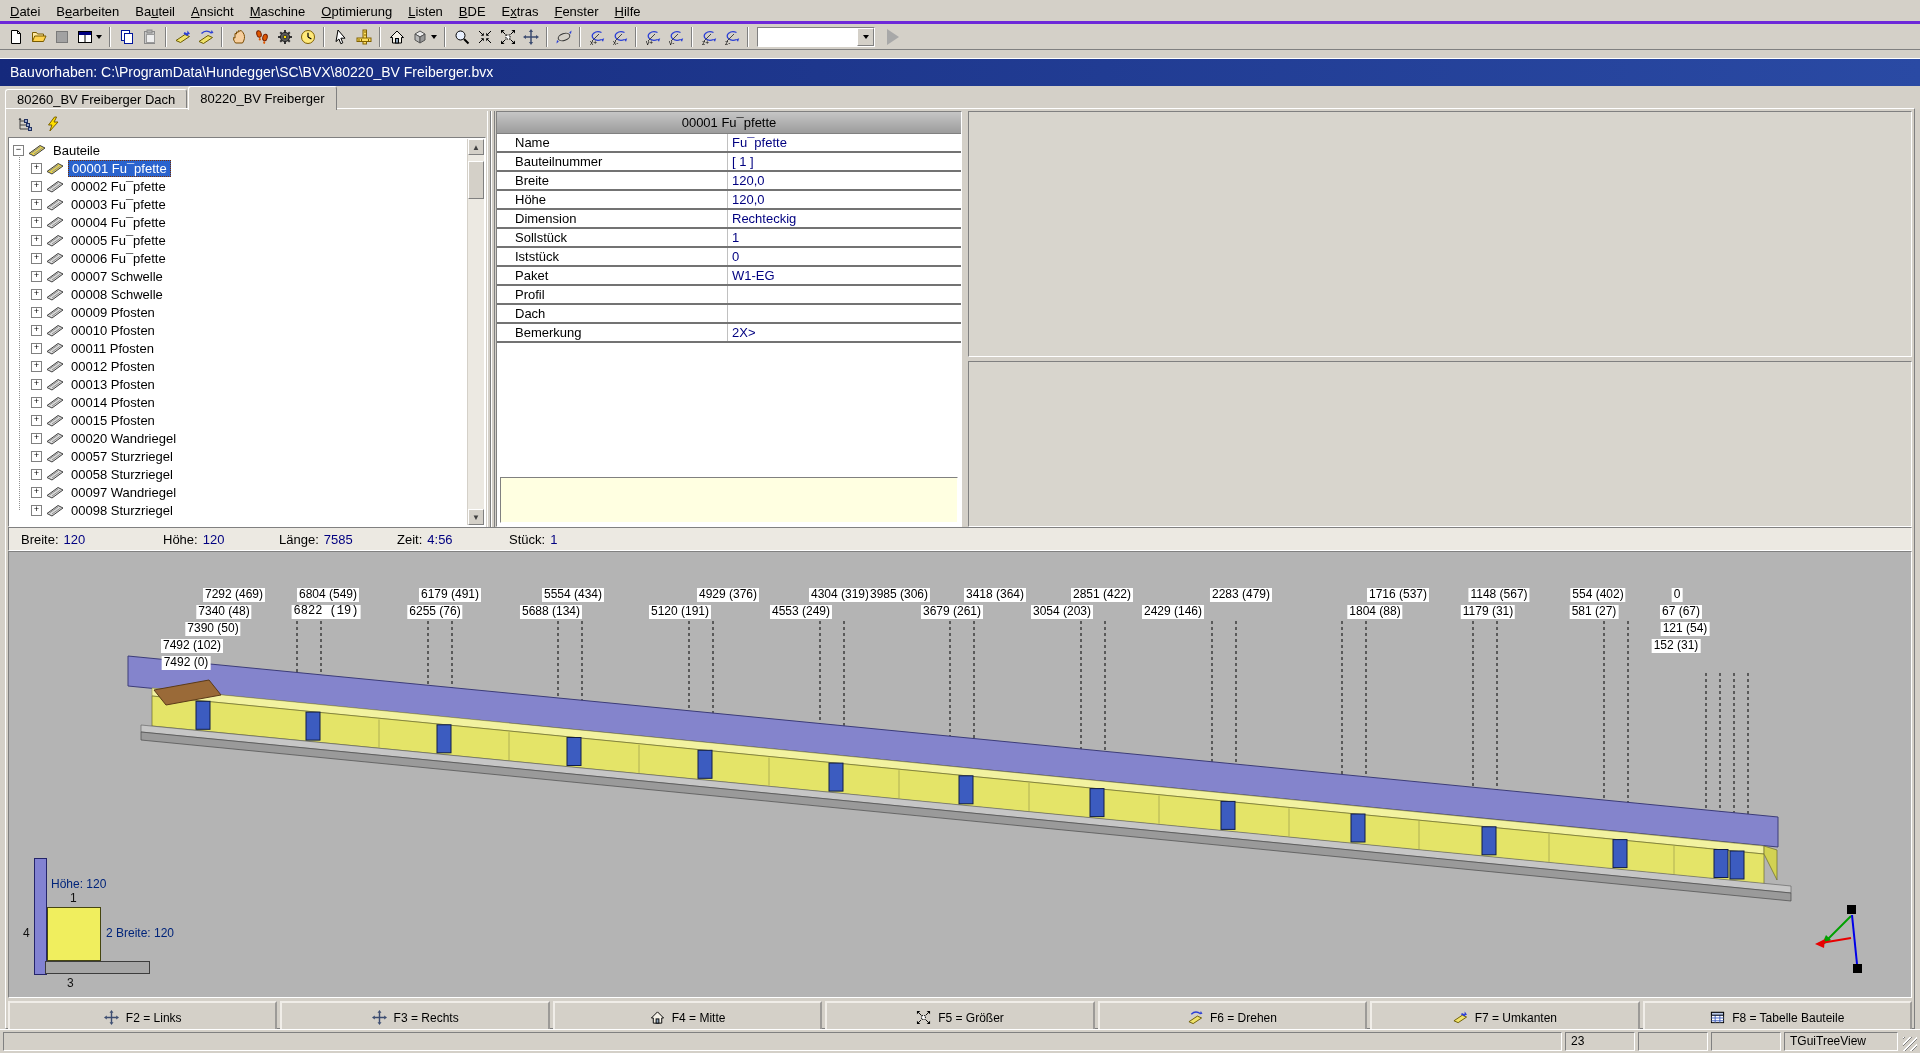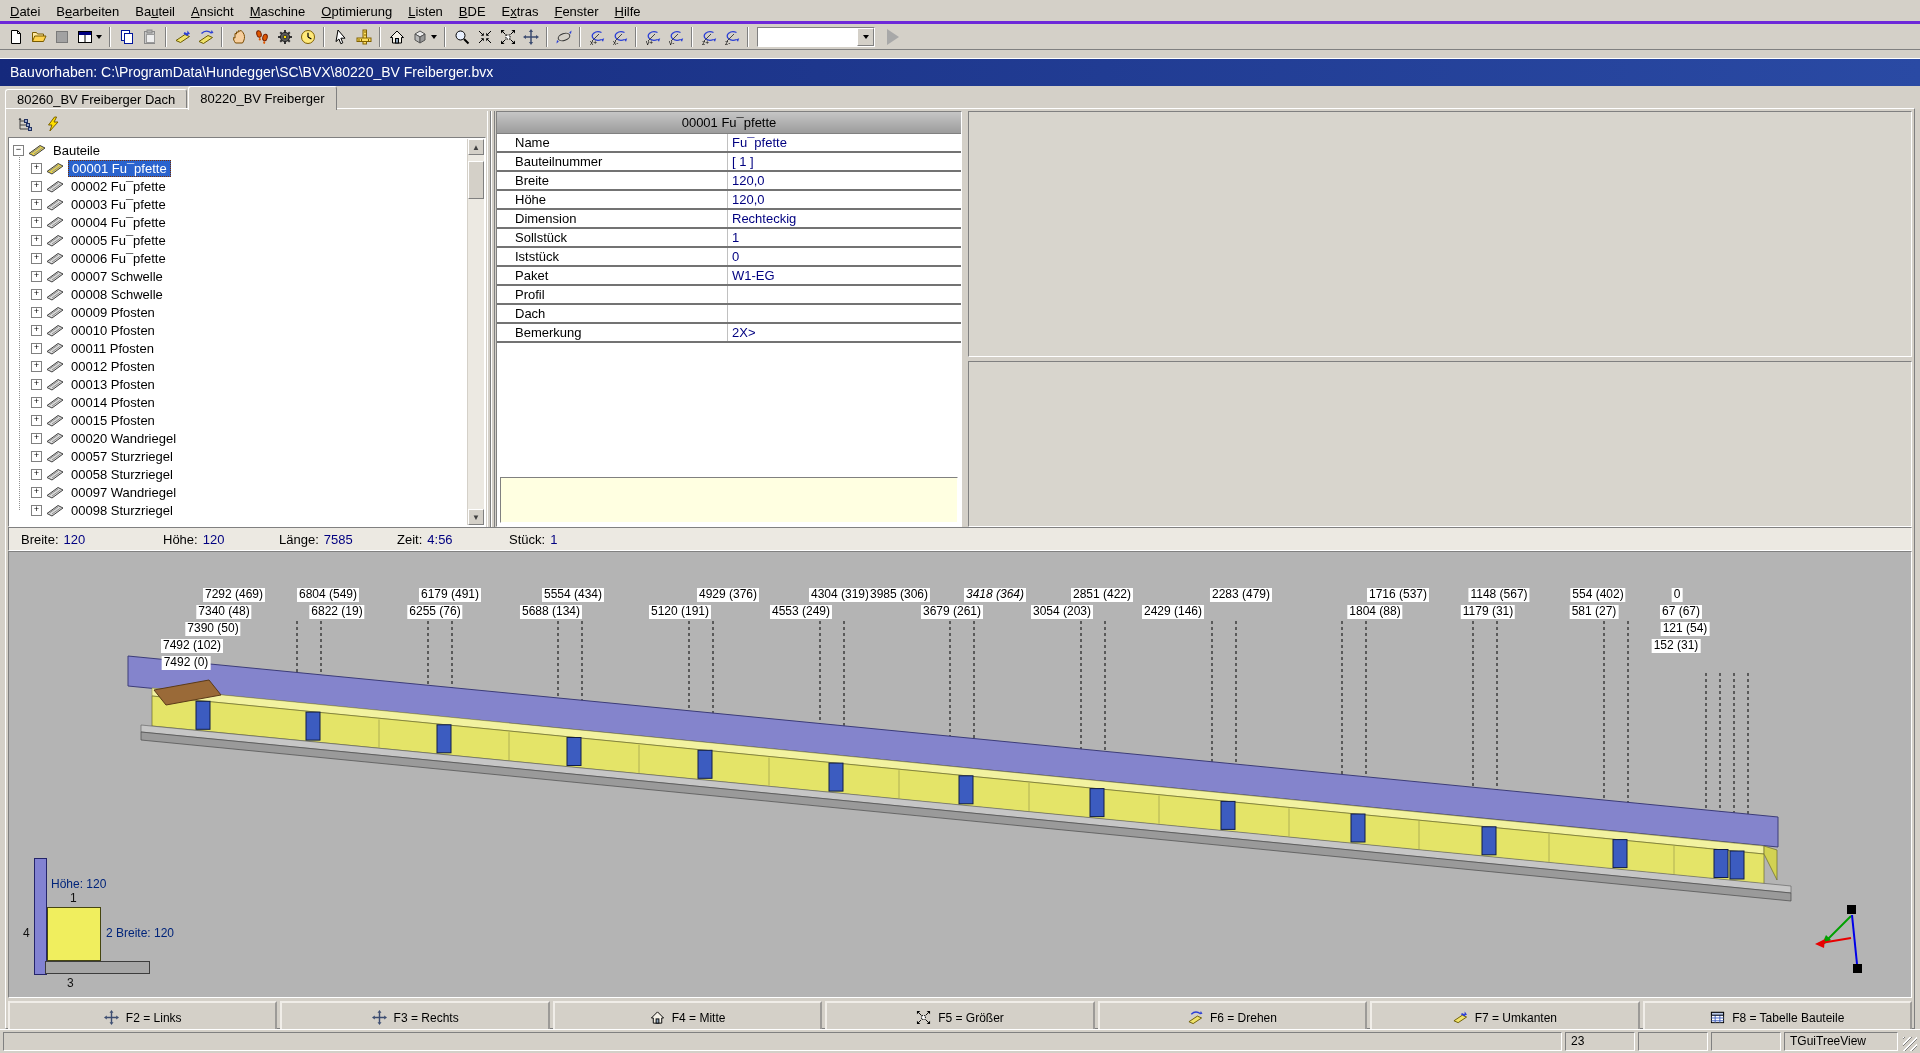--- a/index.html
+++ b/index.html
@@ -784,29 +784,29 @@
       </svg>
 
       <div id="dimlabels">
           <div class="dimlabel" style="left: 225px; top: 36px;">7292 (469)</div>
           <div class="dimlabel" style="left: 319px; top: 36px;">6804 (549)</div>
           <div class="dimlabel" style="left: 441px; top: 36px;">6179 (491)</div>
           <div class="dimlabel" style="left: 564px; top: 36px;">5554 (434)</div>
           <div class="dimlabel" style="left: 719px; top: 36px;">4929 (376)</div>
           <div class="dimlabel" style="left: 831px; top: 36px;">4304 (319)</div>
           <div class="dimlabel" style="left: 890px; top: 36px;">3985 (306)</div>
-          <div class="dimlabel" style="left: 986px; top: 36px; font-style: italic;">3418 (364)</div>
+          <div class="dimlabel" style="left: 986px; top: 36px;">3418 (364)</div>
           <div class="dimlabel" style="left: 1093px; top: 36px;">2851 (422)</div>
           <div class="dimlabel" style="left: 1232px; top: 36px;">2283 (479)</div>
           <div class="dimlabel" style="left: 1389px; top: 36px;">1716 (537)</div>
           <div class="dimlabel" style="left: 1490px; top: 36px;">1148 (567)</div>
           <div class="dimlabel" style="left: 1589px; top: 36px;">554 (402)</div>
           <div class="dimlabel" style="left: 1668px; top: 36px;">0</div>
           <div class="dimlabel" style="left: 215px; top: 53px;">7340 (48)</div>
-          <div class="dimlabel" style="left: 328px; top: 53px;">6822 (19)</div>
+          <div class="dimlabel" style="left: 317px; top: 53px; font-family: Liberation Mono, monospace;">6822 (19)</div>
           <div class="dimlabel" style="left: 426px; top: 53px;">6255 (76)</div>
           <div class="dimlabel" style="left: 542px; top: 53px;">5688 (134)</div>
           <div class="dimlabel" style="left: 671px; top: 53px;">5120 (191)</div>
           <div class="dimlabel" style="left: 792px; top: 53px;">4553 (249)</div>
           <div class="dimlabel" style="left: 943px; top: 53px;">3679 (261)</div>
           <div class="dimlabel" style="left: 1053px; top: 53px;">3054 (203)</div>
           <div class="dimlabel" style="left: 1164px; top: 53px;">2429 (146)</div>
           <div class="dimlabel" style="left: 1366px; top: 53px;">1804 (88)</div>
           <div class="dimlabel" style="left: 1479px; top: 53px;">1179 (31)</div>
           <div class="dimlabel" style="left: 1585px; top: 53px;">581 (27)</div>

